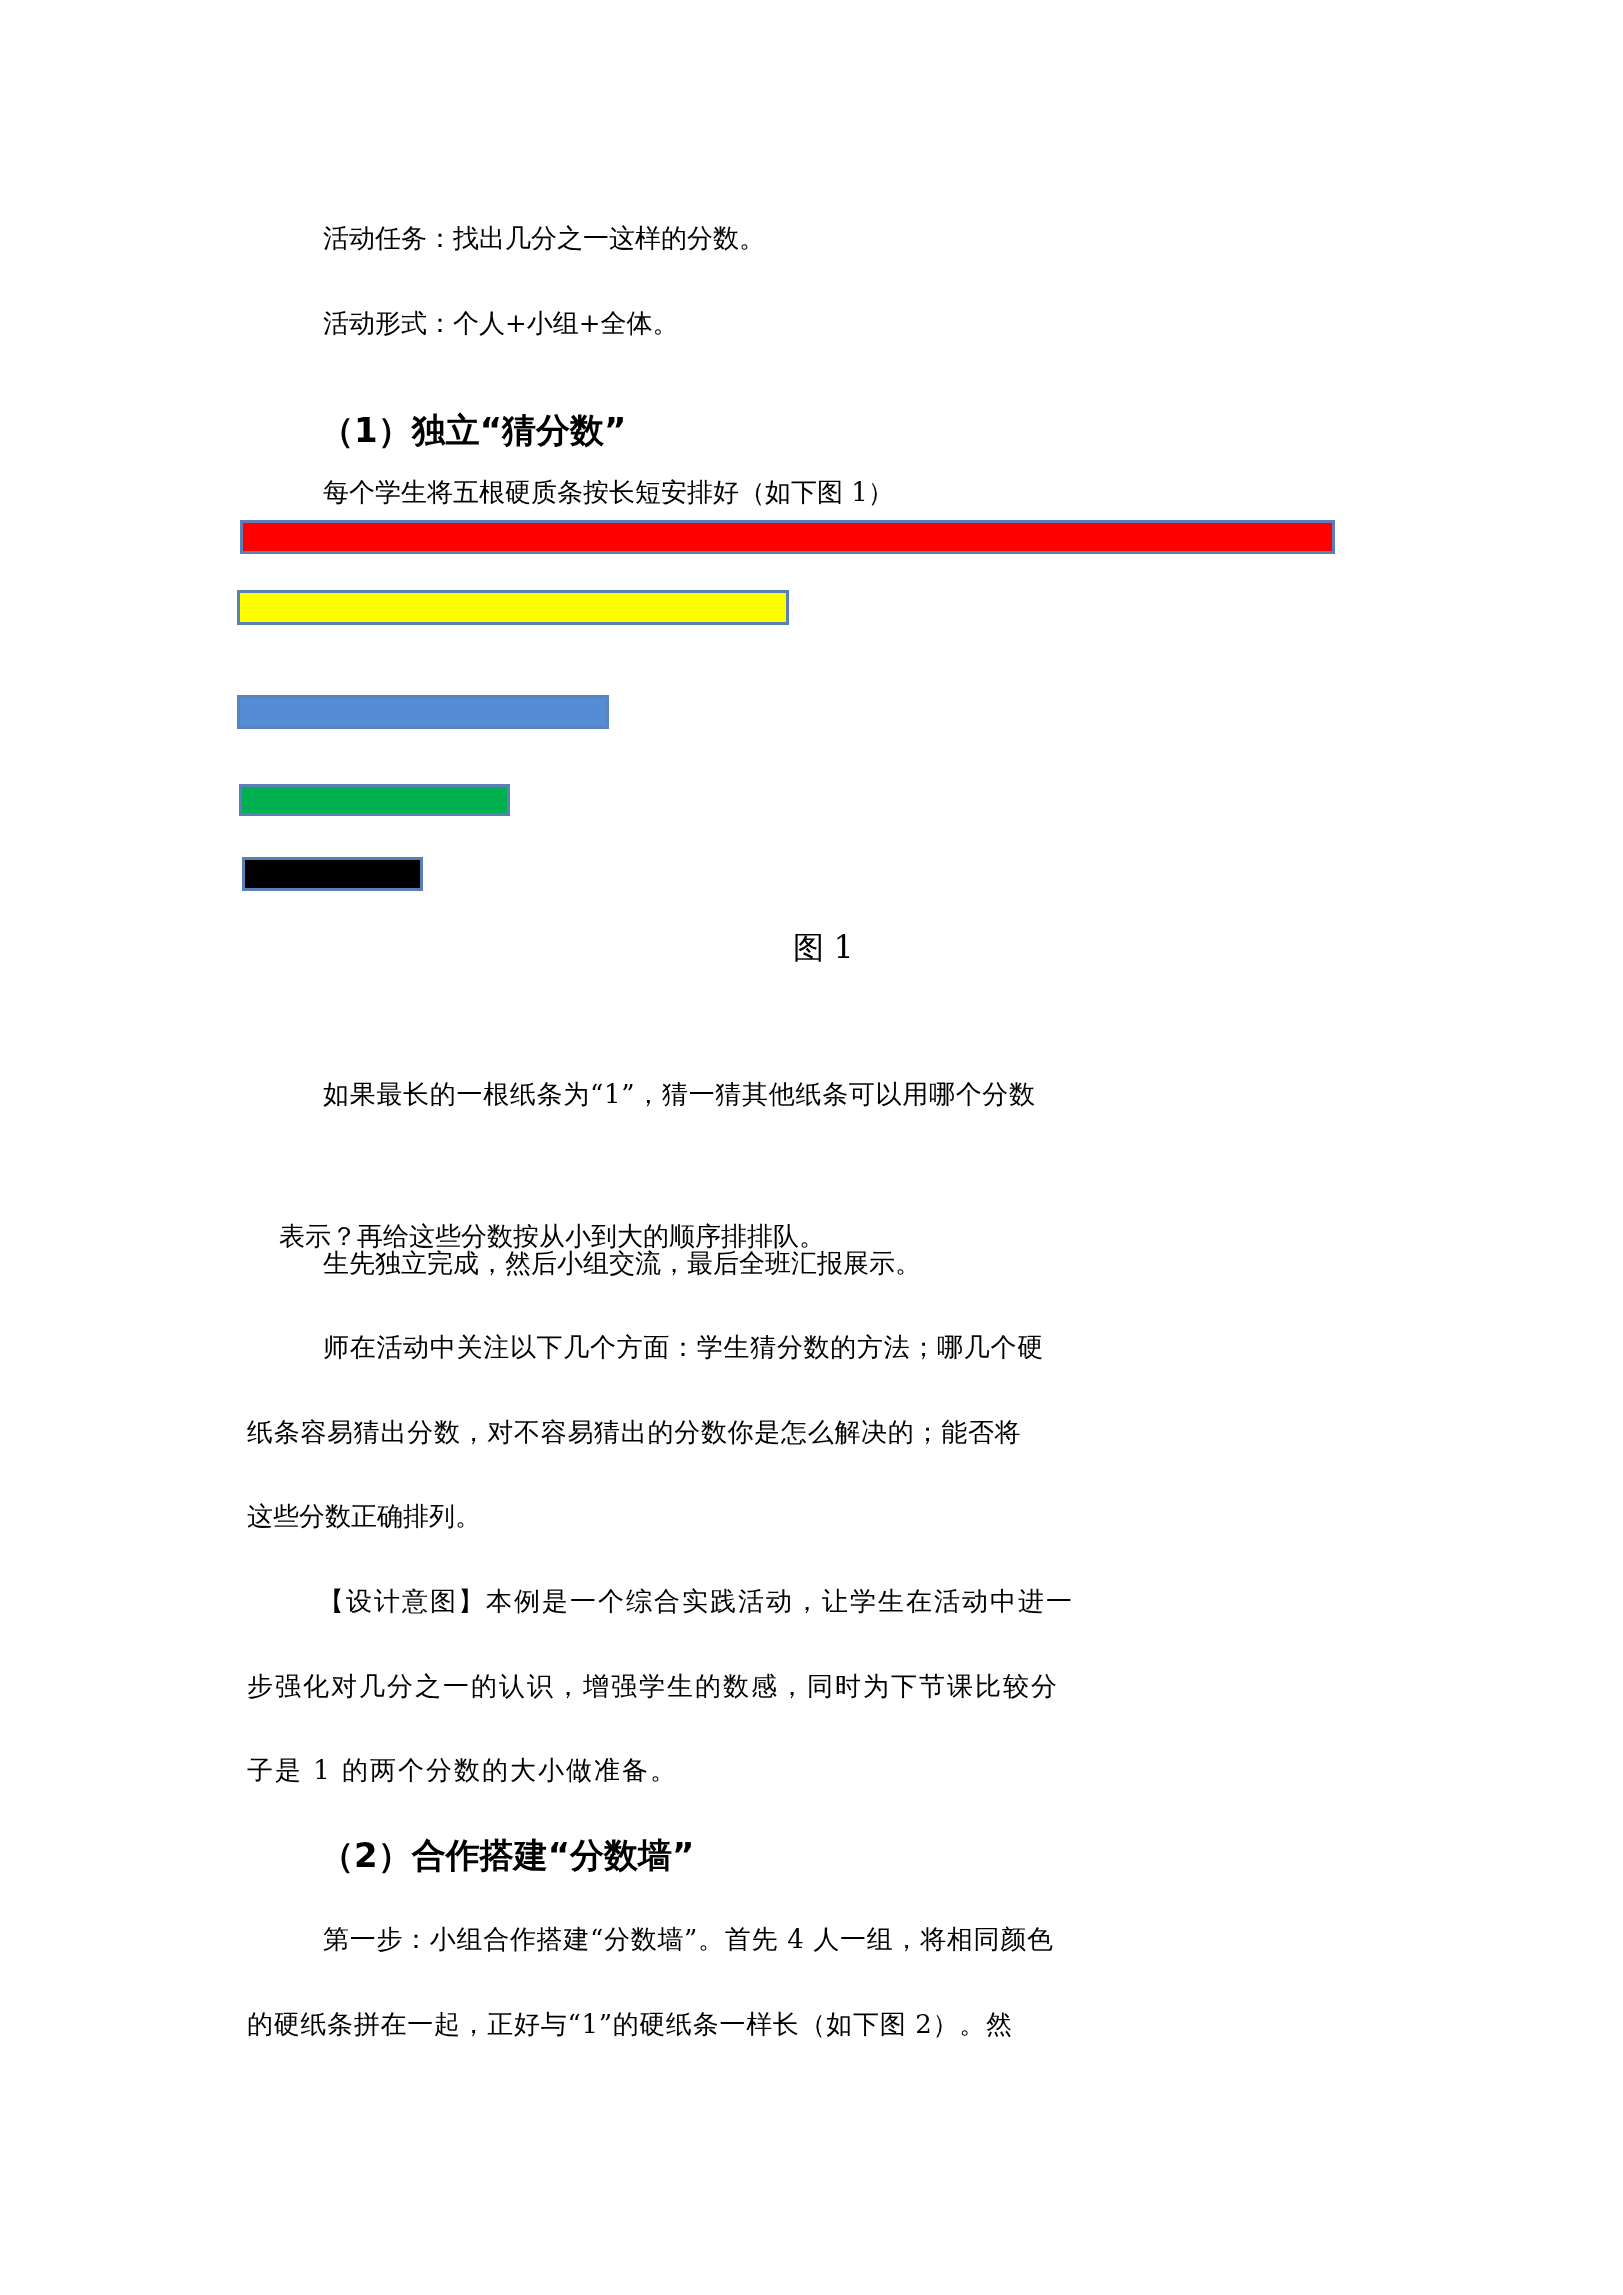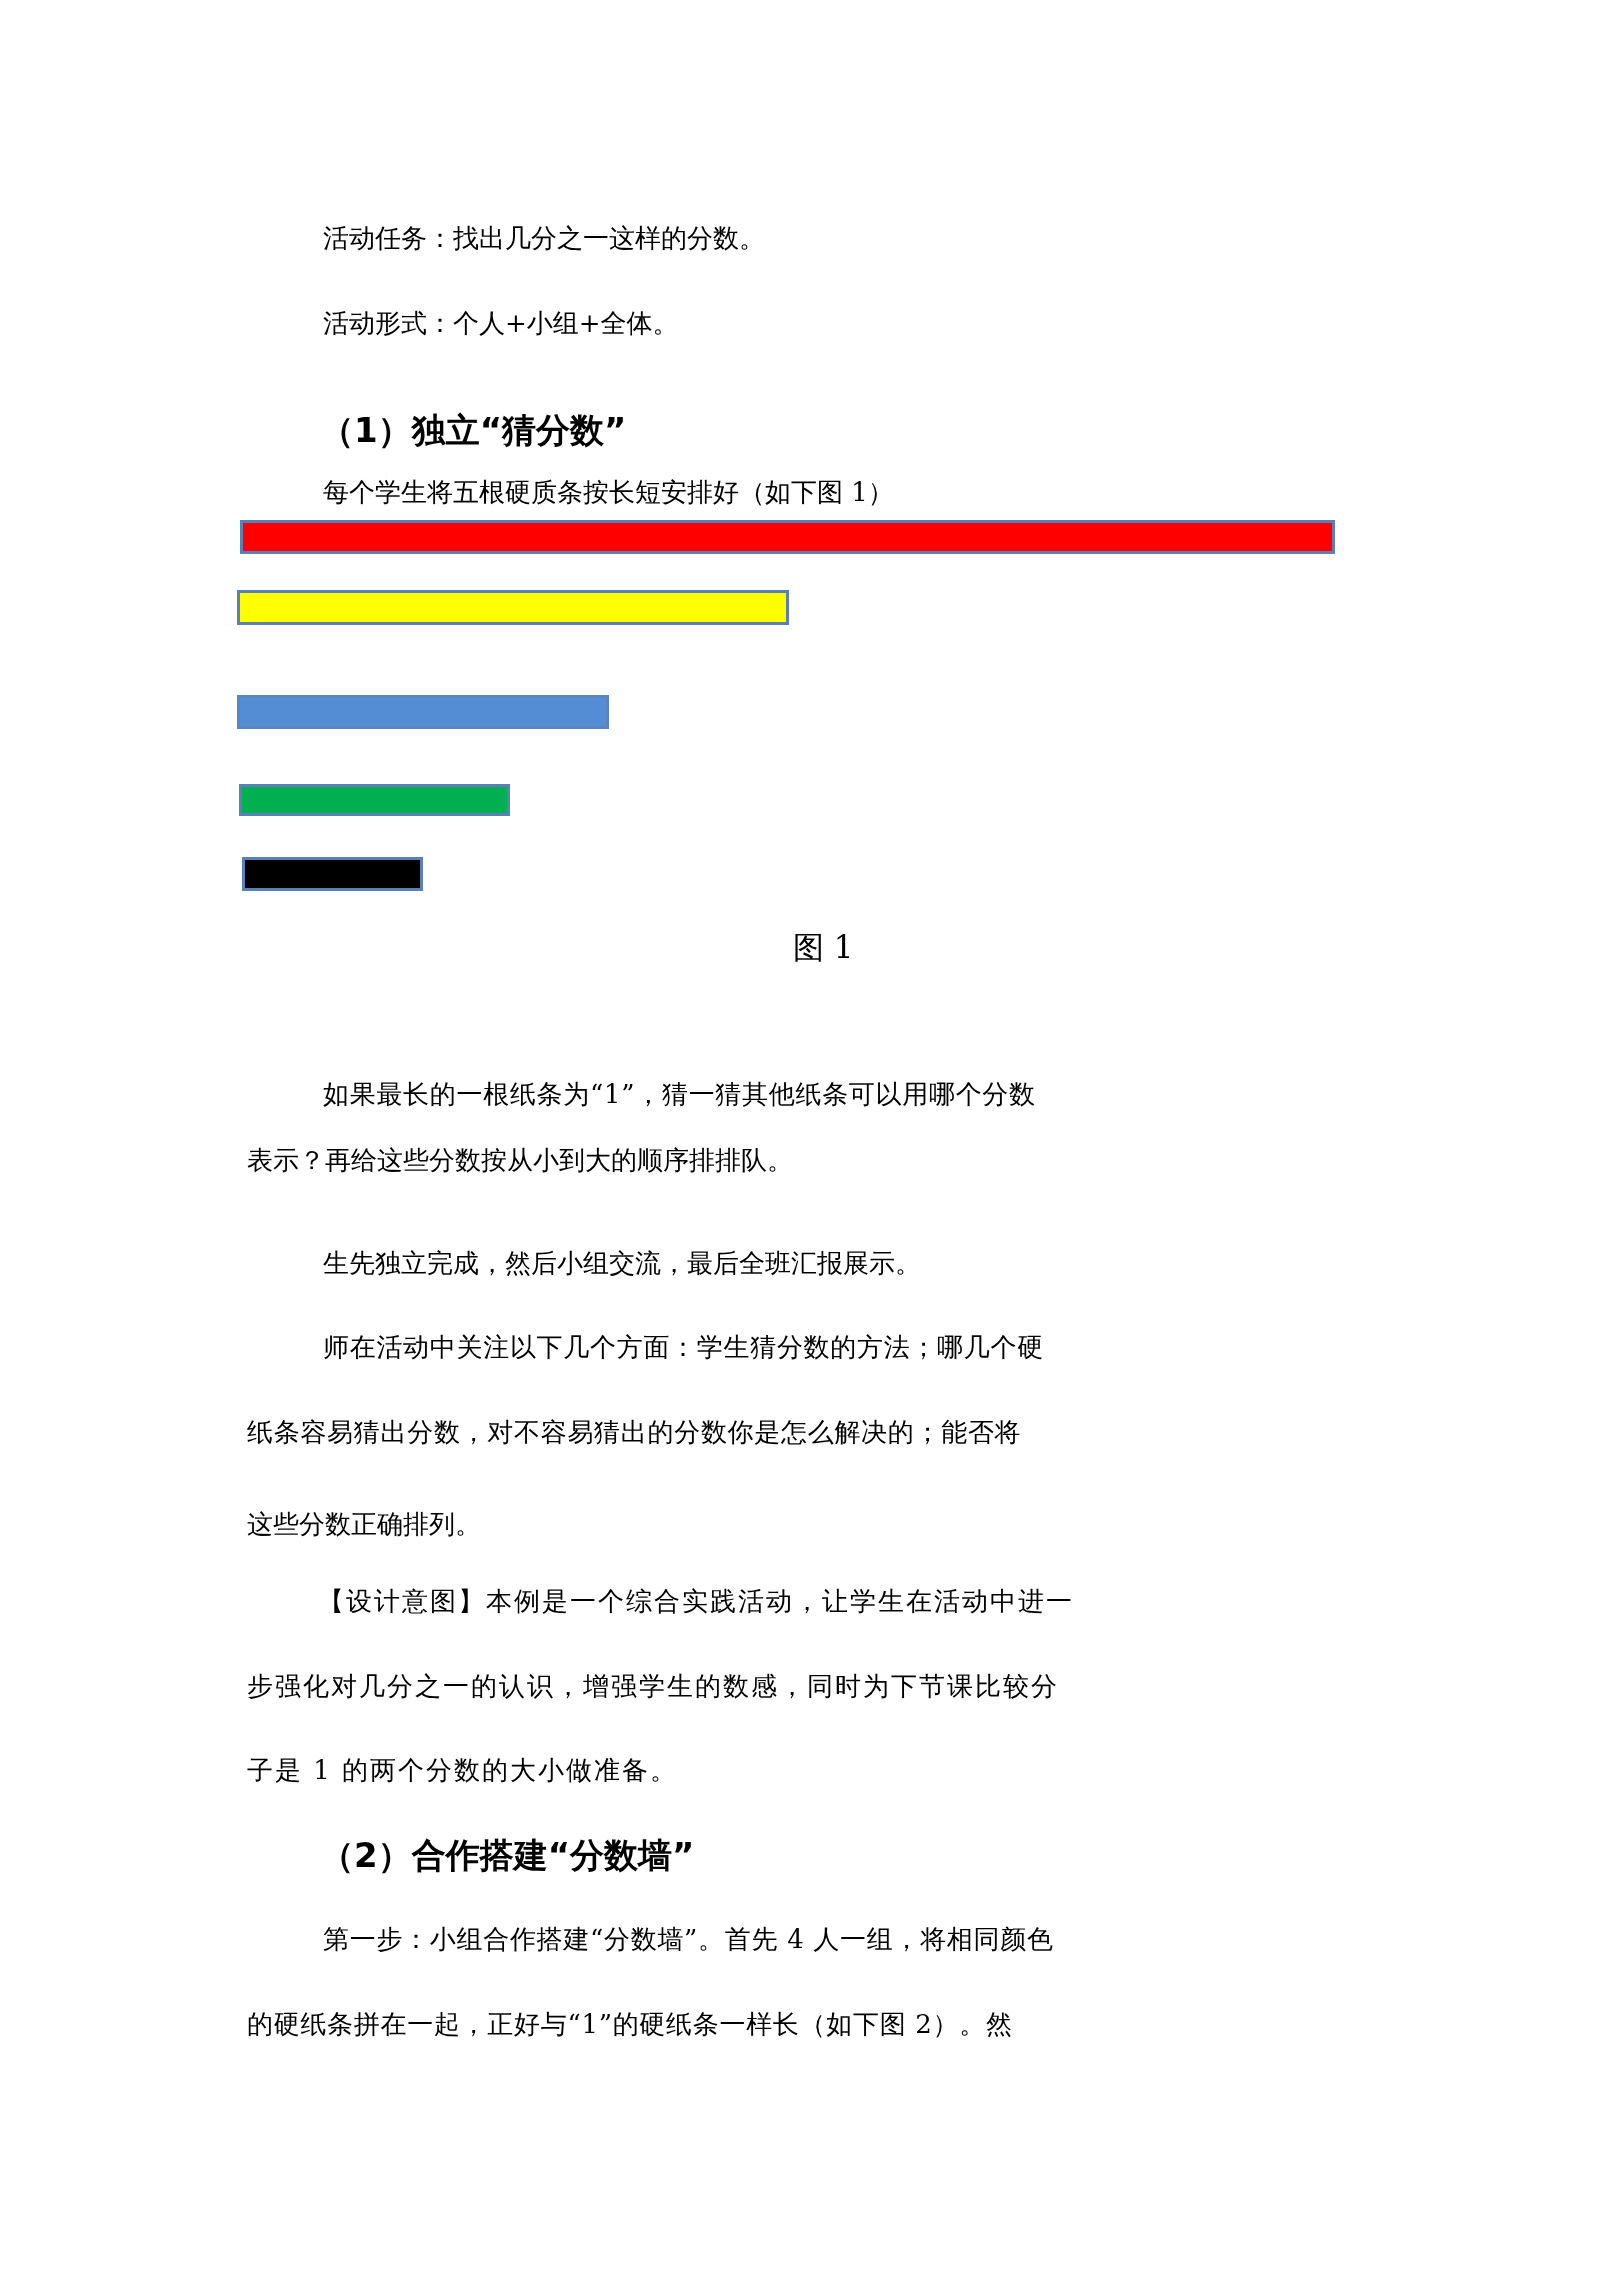--- a/index.html
+++ b/index.html
@@ -27,25 +27,25 @@
   <div>
     <div class="bar" style="left:240px; top:520px; width:1095px; height:34px; background:#FF0000;"></div>
     <div class="bar" style="left:237px; top:590px; width:552px; height:35px; background:#FFFF00;"></div>
     <div class="bar" style="left:237px; top:695px; width:372px; height:34px; background:#548DD4; border-color:#5A84C0;"></div>
     <div class="bar" style="left:239px; top:784px; width:271px; height:32px; background:#00B050;"></div>
     <div class="bar" style="left:242px; top:857px; width:181px; height:34px; background:#000000;"></div>
     <div class="caption">图 1</div>
   </div>
 
   <div class="line indent justify" style="top:1074px;">如果最长的一根纸条为“1”，猜一猜其他纸条可以用哪个分数</div>
-  <div class="line flush" style="top:1140px;">表示？再给这些分数按从小到大的顺序排排队。</div>
+  <div class="line flush" style="top:1216px;margin-left:32px;">表示？再给这些分数按从小到大的顺序排排队。</div>
   <div class="line indent" style="top:1243px;">生先独立完成，然后小组交流，最后全班汇报展示。</div>
   <div class="line indent justify" style="top:1327px;">师在活动中关注以下几个方面：学生猜分数的方法；哪几个硬</div>
   <div class="line flush justify" style="top:1412px;">纸条容易猜出分数，对不容易猜出的分数你是怎么解决的；能否将</div>
-  <div class="line flush" style="top:1496px;margin-top:8px;">这些分数正确排列。</div>
+  <div class="line flush" style="top:1496px;">这些分数正确排列。</div>
   <div class="line indent kai" style="top:1581px; left:318px;">【设计意图】本例是一个综合实践活动，让学生在活动中进一</div>
   <div class="line flush kai" style="top:1666px;">步强化对几分之一的认识，增强学生的数感，同时为下节课比较分</div>
   <div class="line flush kai" style="top:1750px;">子是 1 的两个分数的大小做准备。</div>
   <div class="line heading" style="top:1835px;">（2）合作搭建“分数墙”</div>
   <div class="line indent justify" style="top:1919px;">第一步：小组合作搭建“分数墙”。首先 4 人一组，将相同颜色</div>
   <div class="line flush justify" style="top:2004px;">的硬纸条拼在一起，正好与“1”的硬纸条一样长（如下图 2）。然</div>
 
 </div>
 
 

